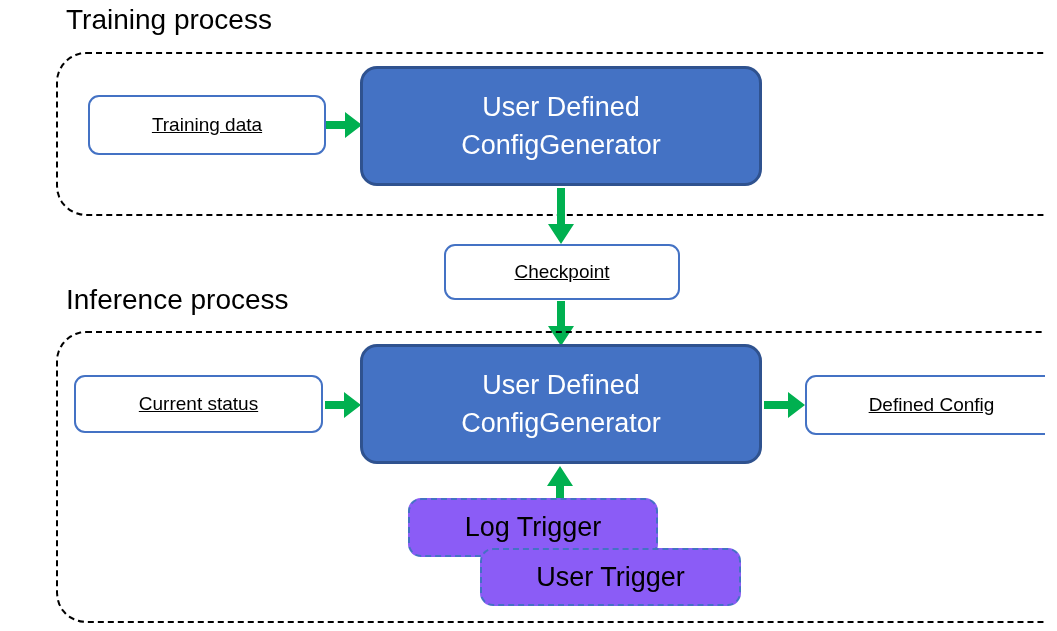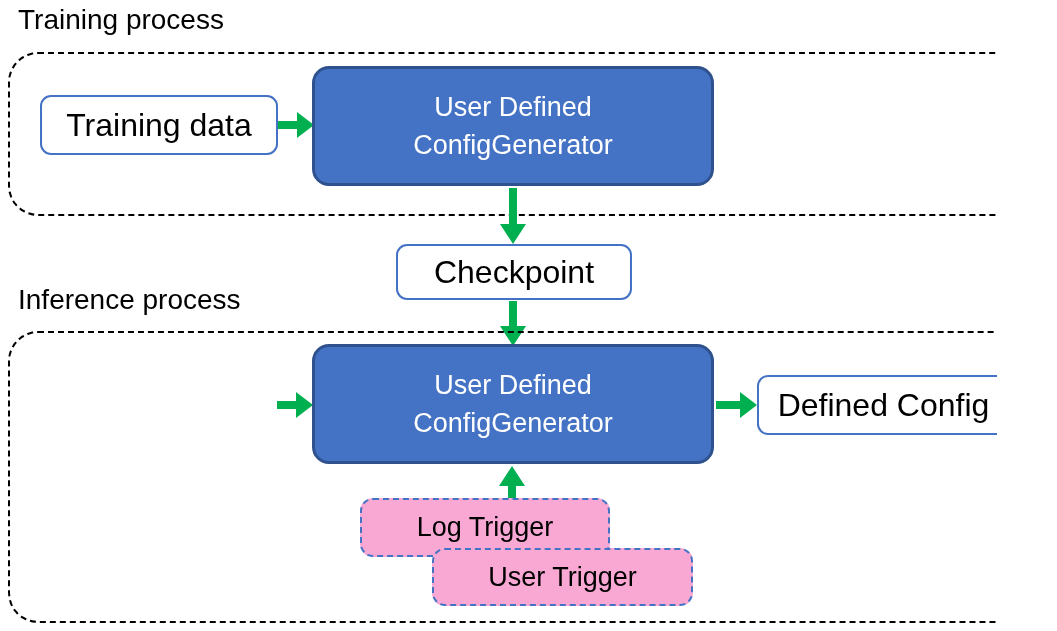--- a/index.html
+++ b/index.html
@@ -5,20 +5,21 @@
   * { margin: 0; padding: 0; box-sizing: border-box; }
   html, body { background: #ffffff; }
   #diagram-root {
     position: relative;
     width: 997px;
     height: 631px;
     background: #ffffff;
     font-family: "Liberation Sans", sans-serif;
     color: #000000;
     overflow: hidden;
+    margin-left: 48px;
     --gen-fill: #4472C4;
     --gen-border: #2F528F;
     --io-border: #4472C4;
     --trigger-border: #4472C4;
     --arrow: #00B050;
     --dash: #000000;
   }
   .abs { position: absolute; }
   .section-label {
     font-size: 28px;
@@ -30,39 +31,40 @@
     border-radius: 30px;
     background: transparent;
   }
   .io-box {
     background: #ffffff;
     border: 2px solid var(--io-border);
     border-radius: 11px;
     display: flex;
     align-items: center;
     justify-content: center;
-    font-size: 32px;
+    font-size: 19px;
     color: #000;
     white-space: nowrap;
+    text-decoration: underline;
   }
   .generator-box {
     background: var(--gen-fill);
     border: 3px solid var(--gen-border);
     border-radius: 17px;
     display: flex;
     flex-direction: column;
     align-items: center;
     justify-content: center;
     color: #ffffff;
     font-size: 27px;
     line-height: 38px;
     text-align: center;
   }
   .trigger-box {
-    background: #f9a8d4;
+    background: #8b5cf6;
     border: 2px dashed var(--trigger-border);
     border-radius: 13px;
     display: flex;
     align-items: center;
     justify-content: center;
     font-size: 27px;
     color: #000;
     white-space: nowrap;
   }
   .arrow svg { display: block; }
@@ -101,20 +103,21 @@
   <div class="abs arrow" style="left:500px; top:301px;">
     <svg width="26" height="45" viewBox="0 0 26 45">
         <path d="M9 0 H17 V25 H26 L13 45 L0 25 H9 Z"></path>
       </svg>
   </div>
 
   <div class="abs section-label" style="left:18px; top:284px;">Inference process</div>
 
   <div class="abs dashed-container" style="left:8px; top:331px; width:1042px; height:292px;"></div>
 
+  <div class="abs io-box" style="left:26px; top:375px; width:249px; height:58px;">Current status</div>
 
   <div class="abs arrow" style="left:277px; top:392px;">
     <svg width="36" height="26" viewBox="0 0 36 26">
         <path d="M0 9 H19 V0 L36 13 L19 26 V17 H0 Z"></path>
       </svg>
   </div>
 
   <div class="abs generator-box" style="left:312px; top:344px; width:402px; height:120px;">
     <span>User Defined</span>
     <span>ConfigGenerator</span>

